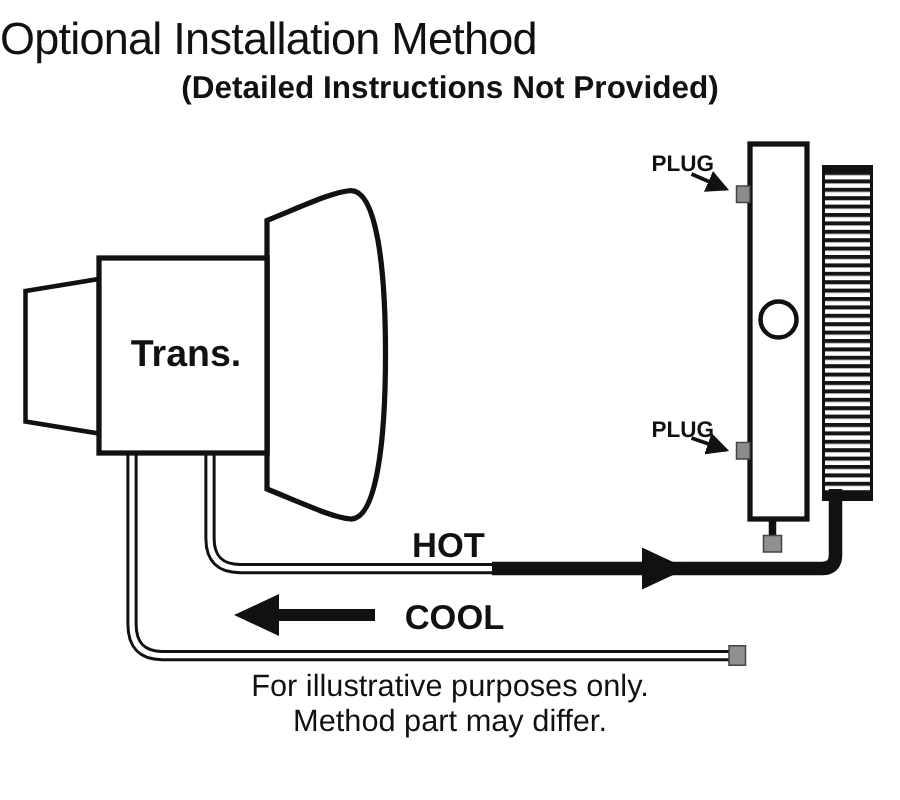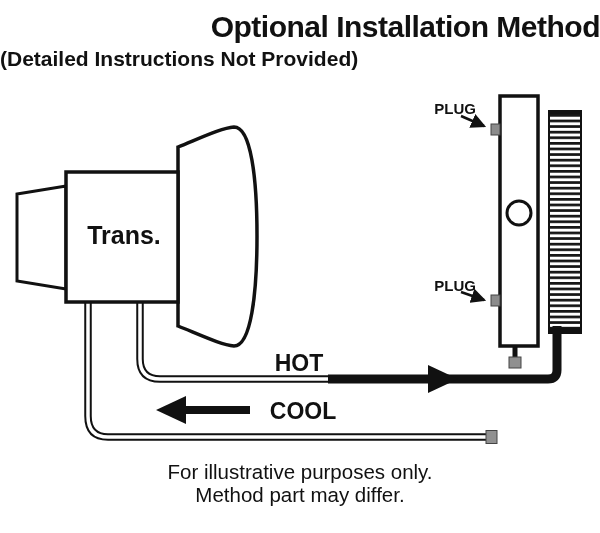--- a/index.html
+++ b/index.html
@@ -6,29 +6,29 @@
   body{
     width:600px;height:533px;
     background:#ffffff;
     font-family:"Liberation Sans", sans-serif;
     color:#111;
     overflow:hidden;
   }
   .stage{position:relative;width:600px;height:533px;}
   .title{
     position:absolute;top:10px;left:0;width:600px;
-    text-align:right;font-size:30px;font-weight:700;
+    text-align:left;font-size:30px;font-weight:400;
     letter-spacing:-0.5px;
   }
   .subtitle{
     position:absolute;top:47px;left:0;width:600px;
-    text-align:left;font-size:21px;font-weight:700;
+    text-align:center;font-size:21px;font-weight:700;
   }
   .footer{
-    position:absolute;top:461px;left:0;width:600px;
+    position:absolute;top:447px;left:0;width:600px;
     text-align:center;font-size:20.5px;font-weight:400;
     line-height:1.12;
   }
   svg.diagram{position:absolute;top:0;left:0;}
   .svgtext{font-family:"Liberation Sans", sans-serif;font-weight:bold;fill:#111;}
 </style>
 </head>
 <body>
 
 <div class="stage">

